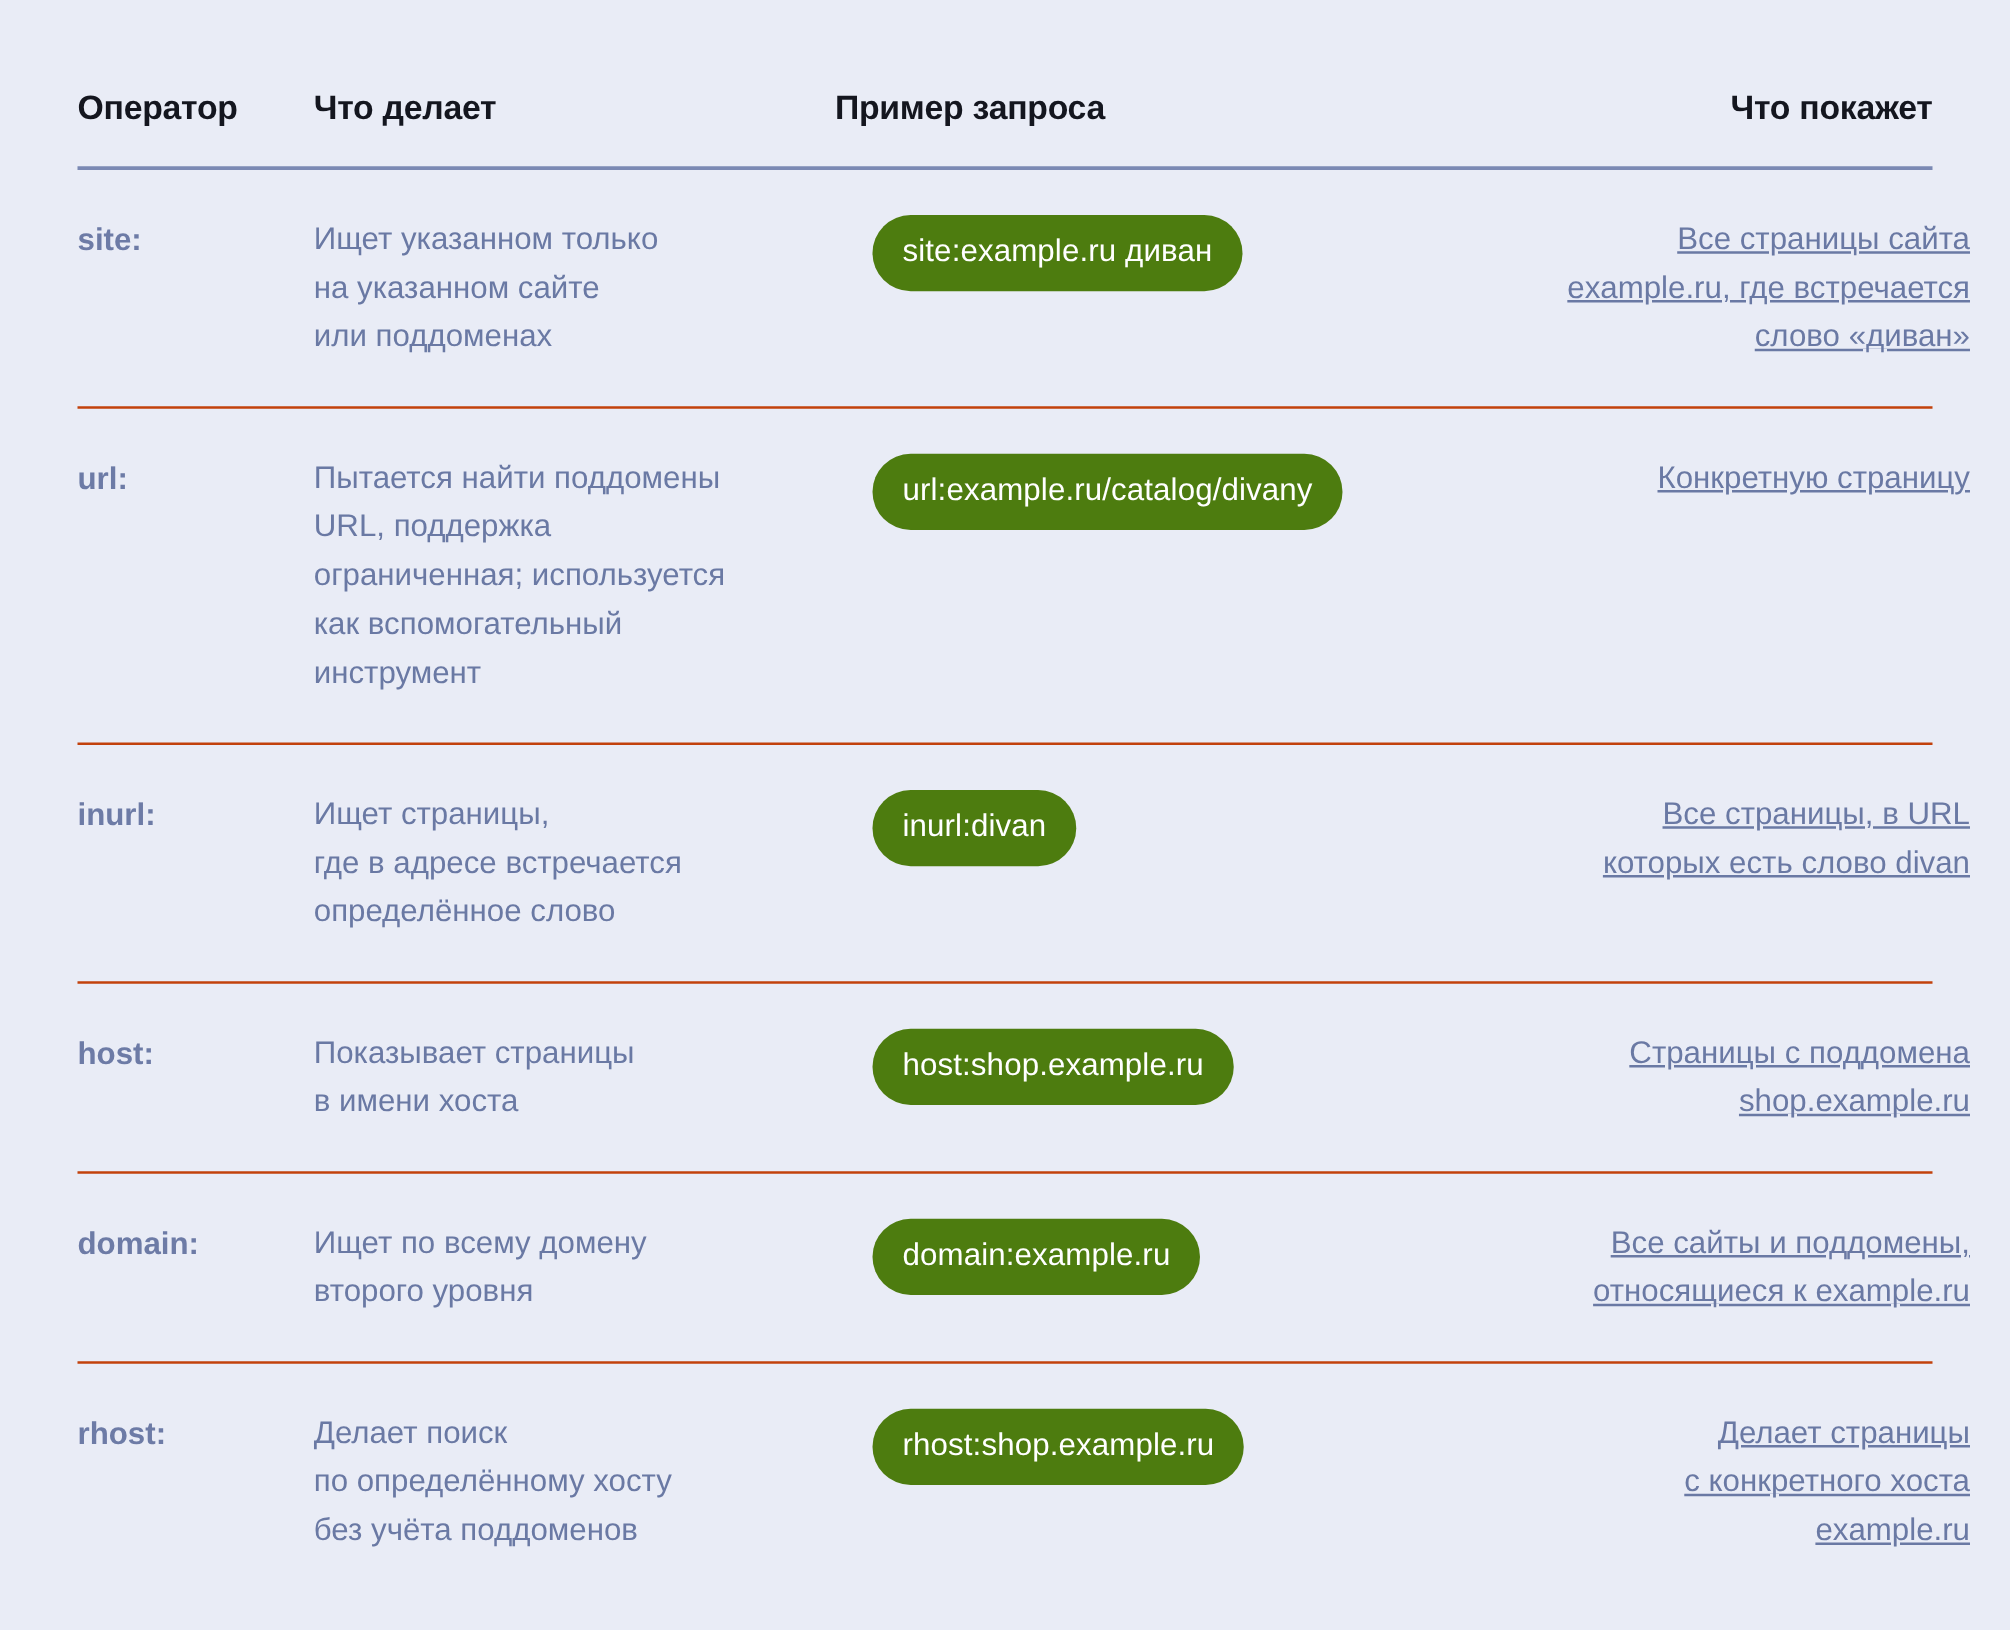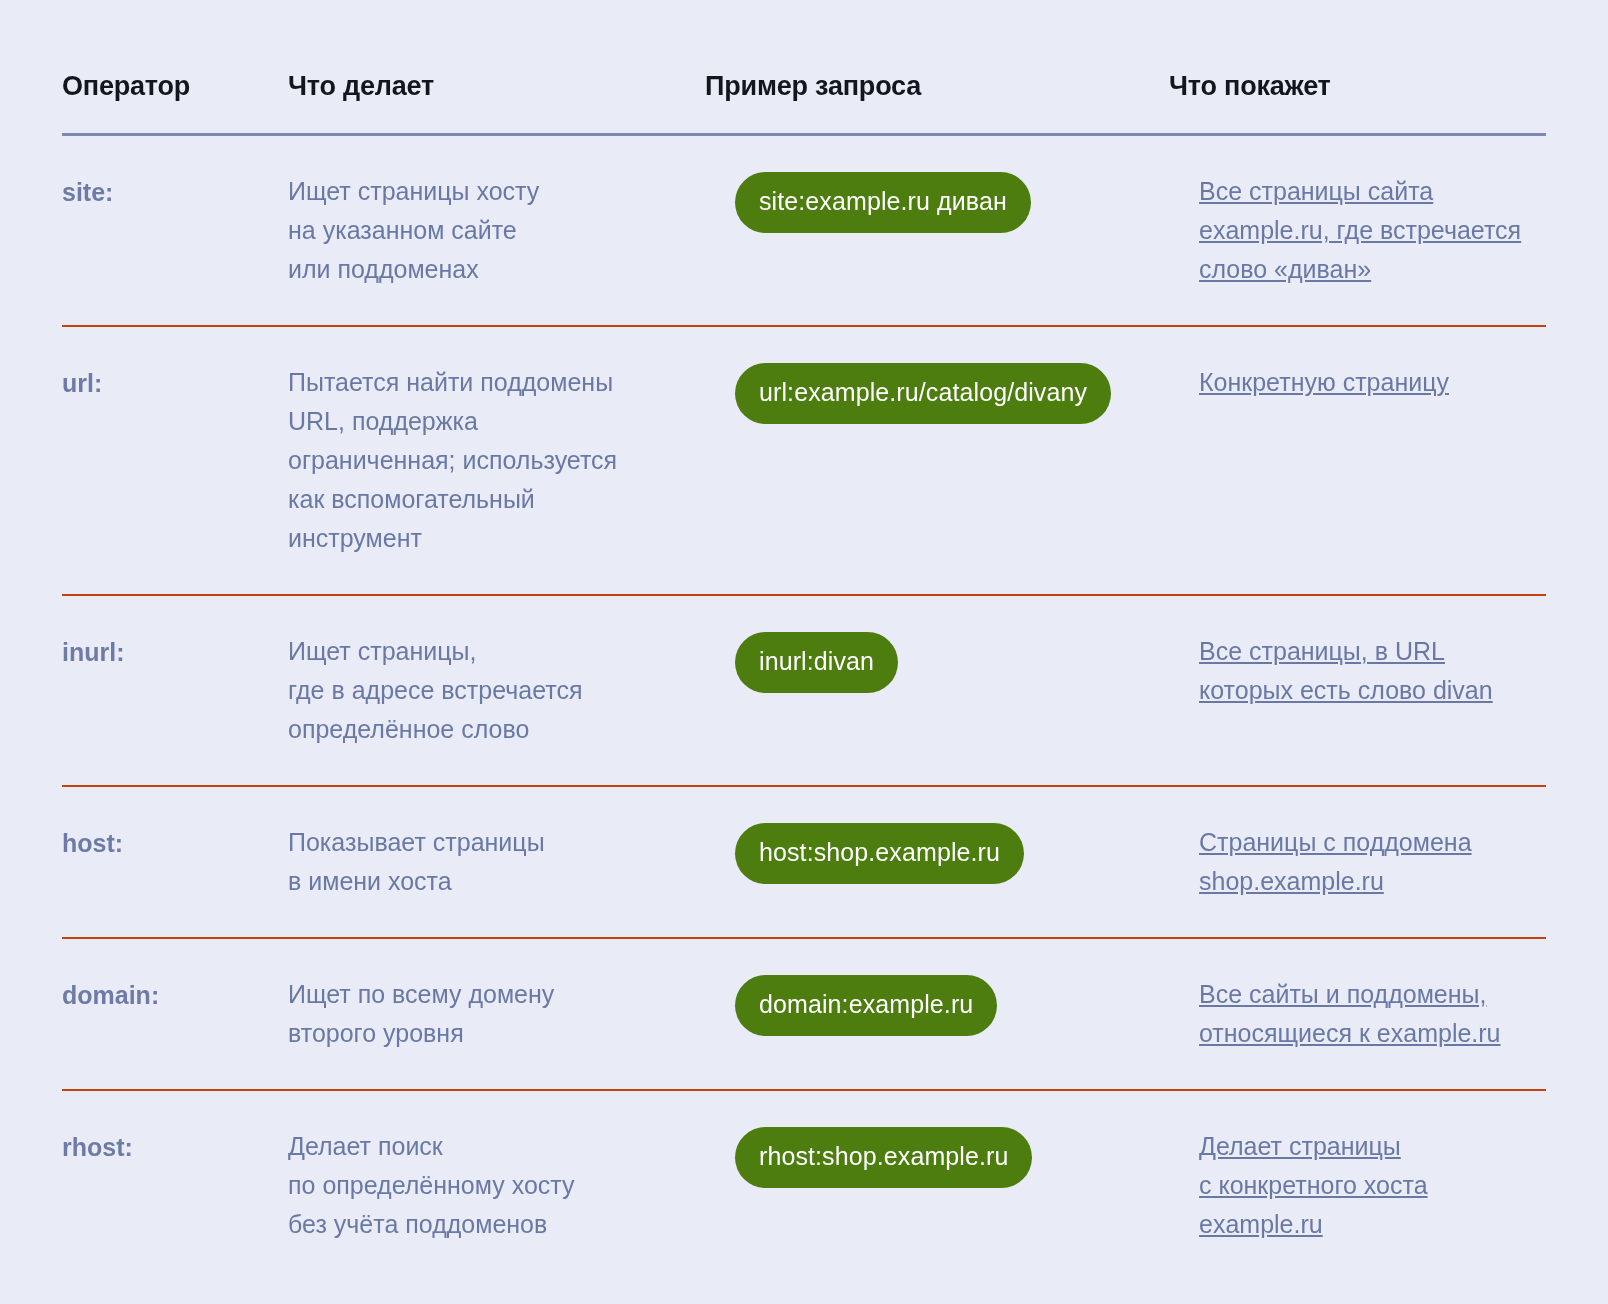--- a/index.html
+++ b/index.html
@@ -38,23 +38,23 @@
   }
   .th {
     font-size: 27px;
     font-weight: 700;
     color: #14161f;
     letter-spacing: -0.2px;
     line-height: 1.2;
   }
 
   .col-op      { width: 189px; flex: 0 0 189px; }
-  .col-does    { width: 417px; flex: 0 0 417px; margin-left: 37px; }
+  .col-does    { width: 417px; flex: 0 0 417px; }
   .col-example { width: 464px; flex: 0 0 464px; }
-  .col-shows   { width: 414px; flex: 0 0 414px; }
+  .col-shows   { width: 414px; flex: 0 0 414px; text-align: right; }
 
   .head-rule {
     margin-top: 31px;
     height: 3px;
     background: #7b89b4;
     width: 1484px;
   }
 
   
   .row {
@@ -116,21 +116,21 @@
       <div class="th col-example">Пример запроса</div>
       <div class="th col-shows">Что покажет</div>
     </div>
 
     <div class="head-rule"></div>
 
     <div id="tbody">
         <div class="row">
           <div class="op col-op">site:</div>
           <div class="desc col-does">
-            <span class="line">Ищет страницы хосту</span>
+            <span class="line">Ищет указанном только</span>
             <span class="line">на указанном сайте</span>
             <span class="line">или поддоменах</span>
           </div>
           <div class="pill-wrap col-example"><span class="pill">site:example.ru диван</span></div>
           <div class="shows col-shows">
             <span class="line">Все страницы сайта</span>
             <span class="line">example.ru, где встречается</span>
             <span class="line">слово «диван»</span>
           </div>
         </div>

